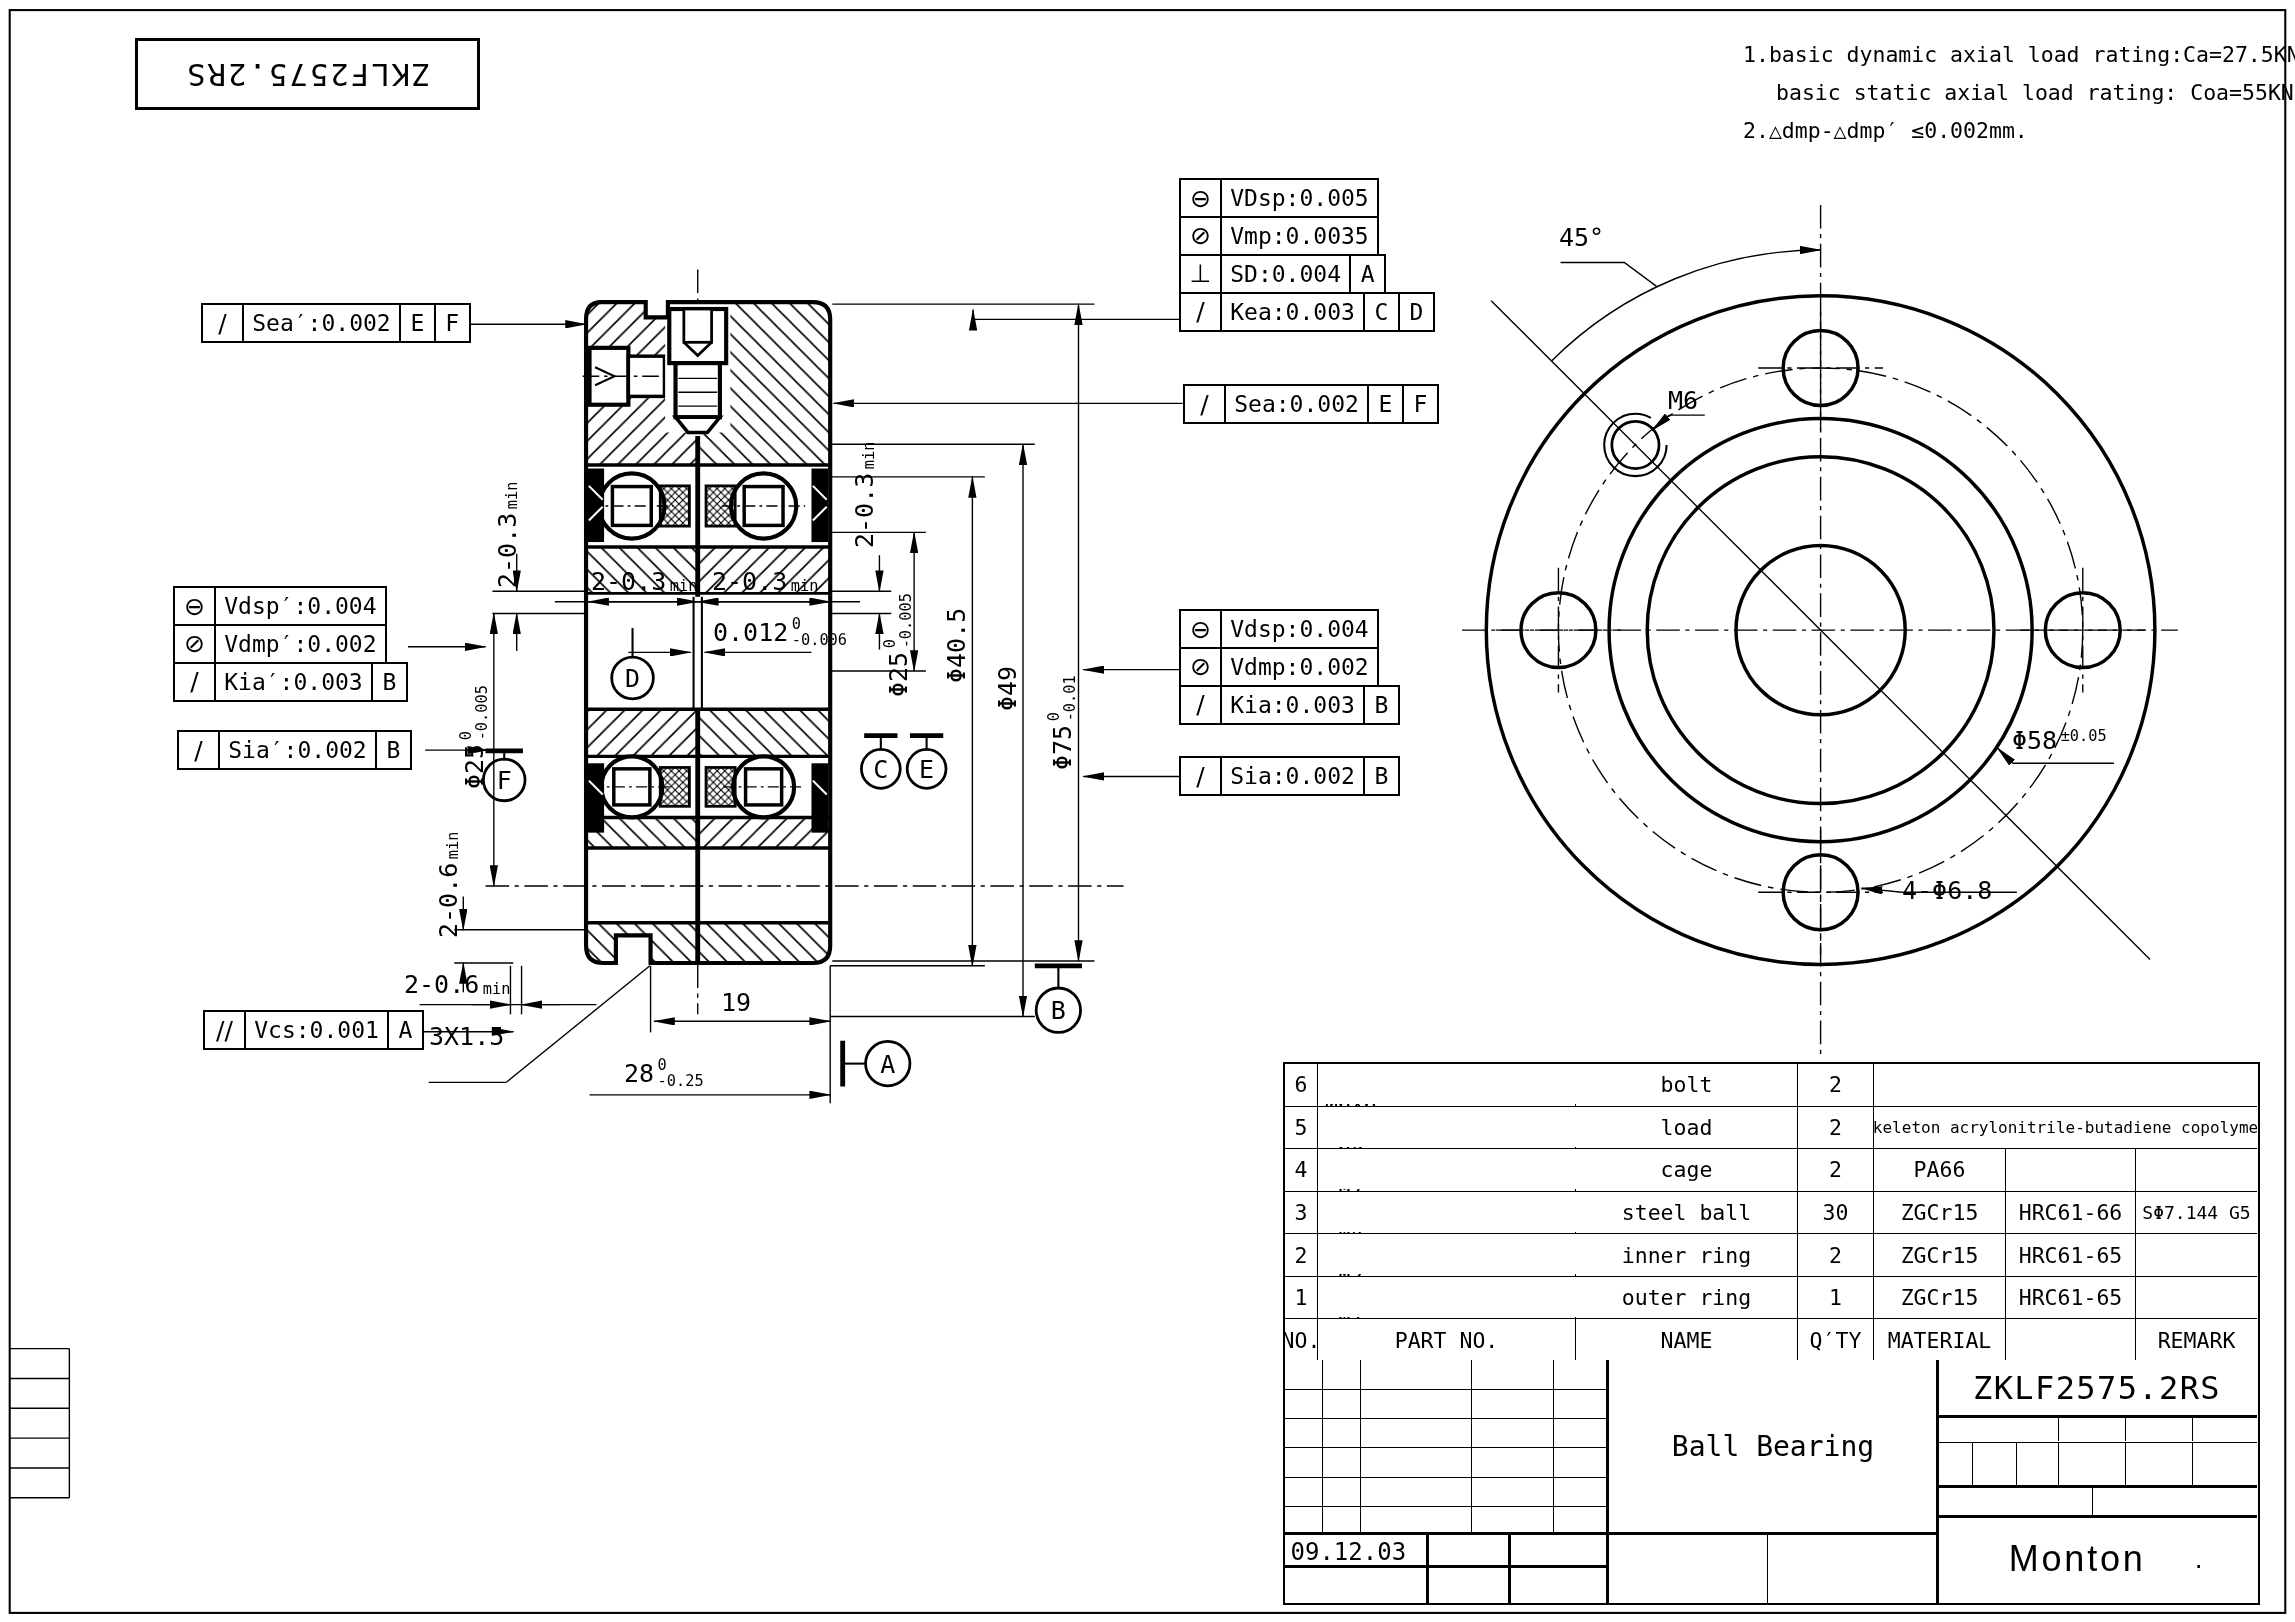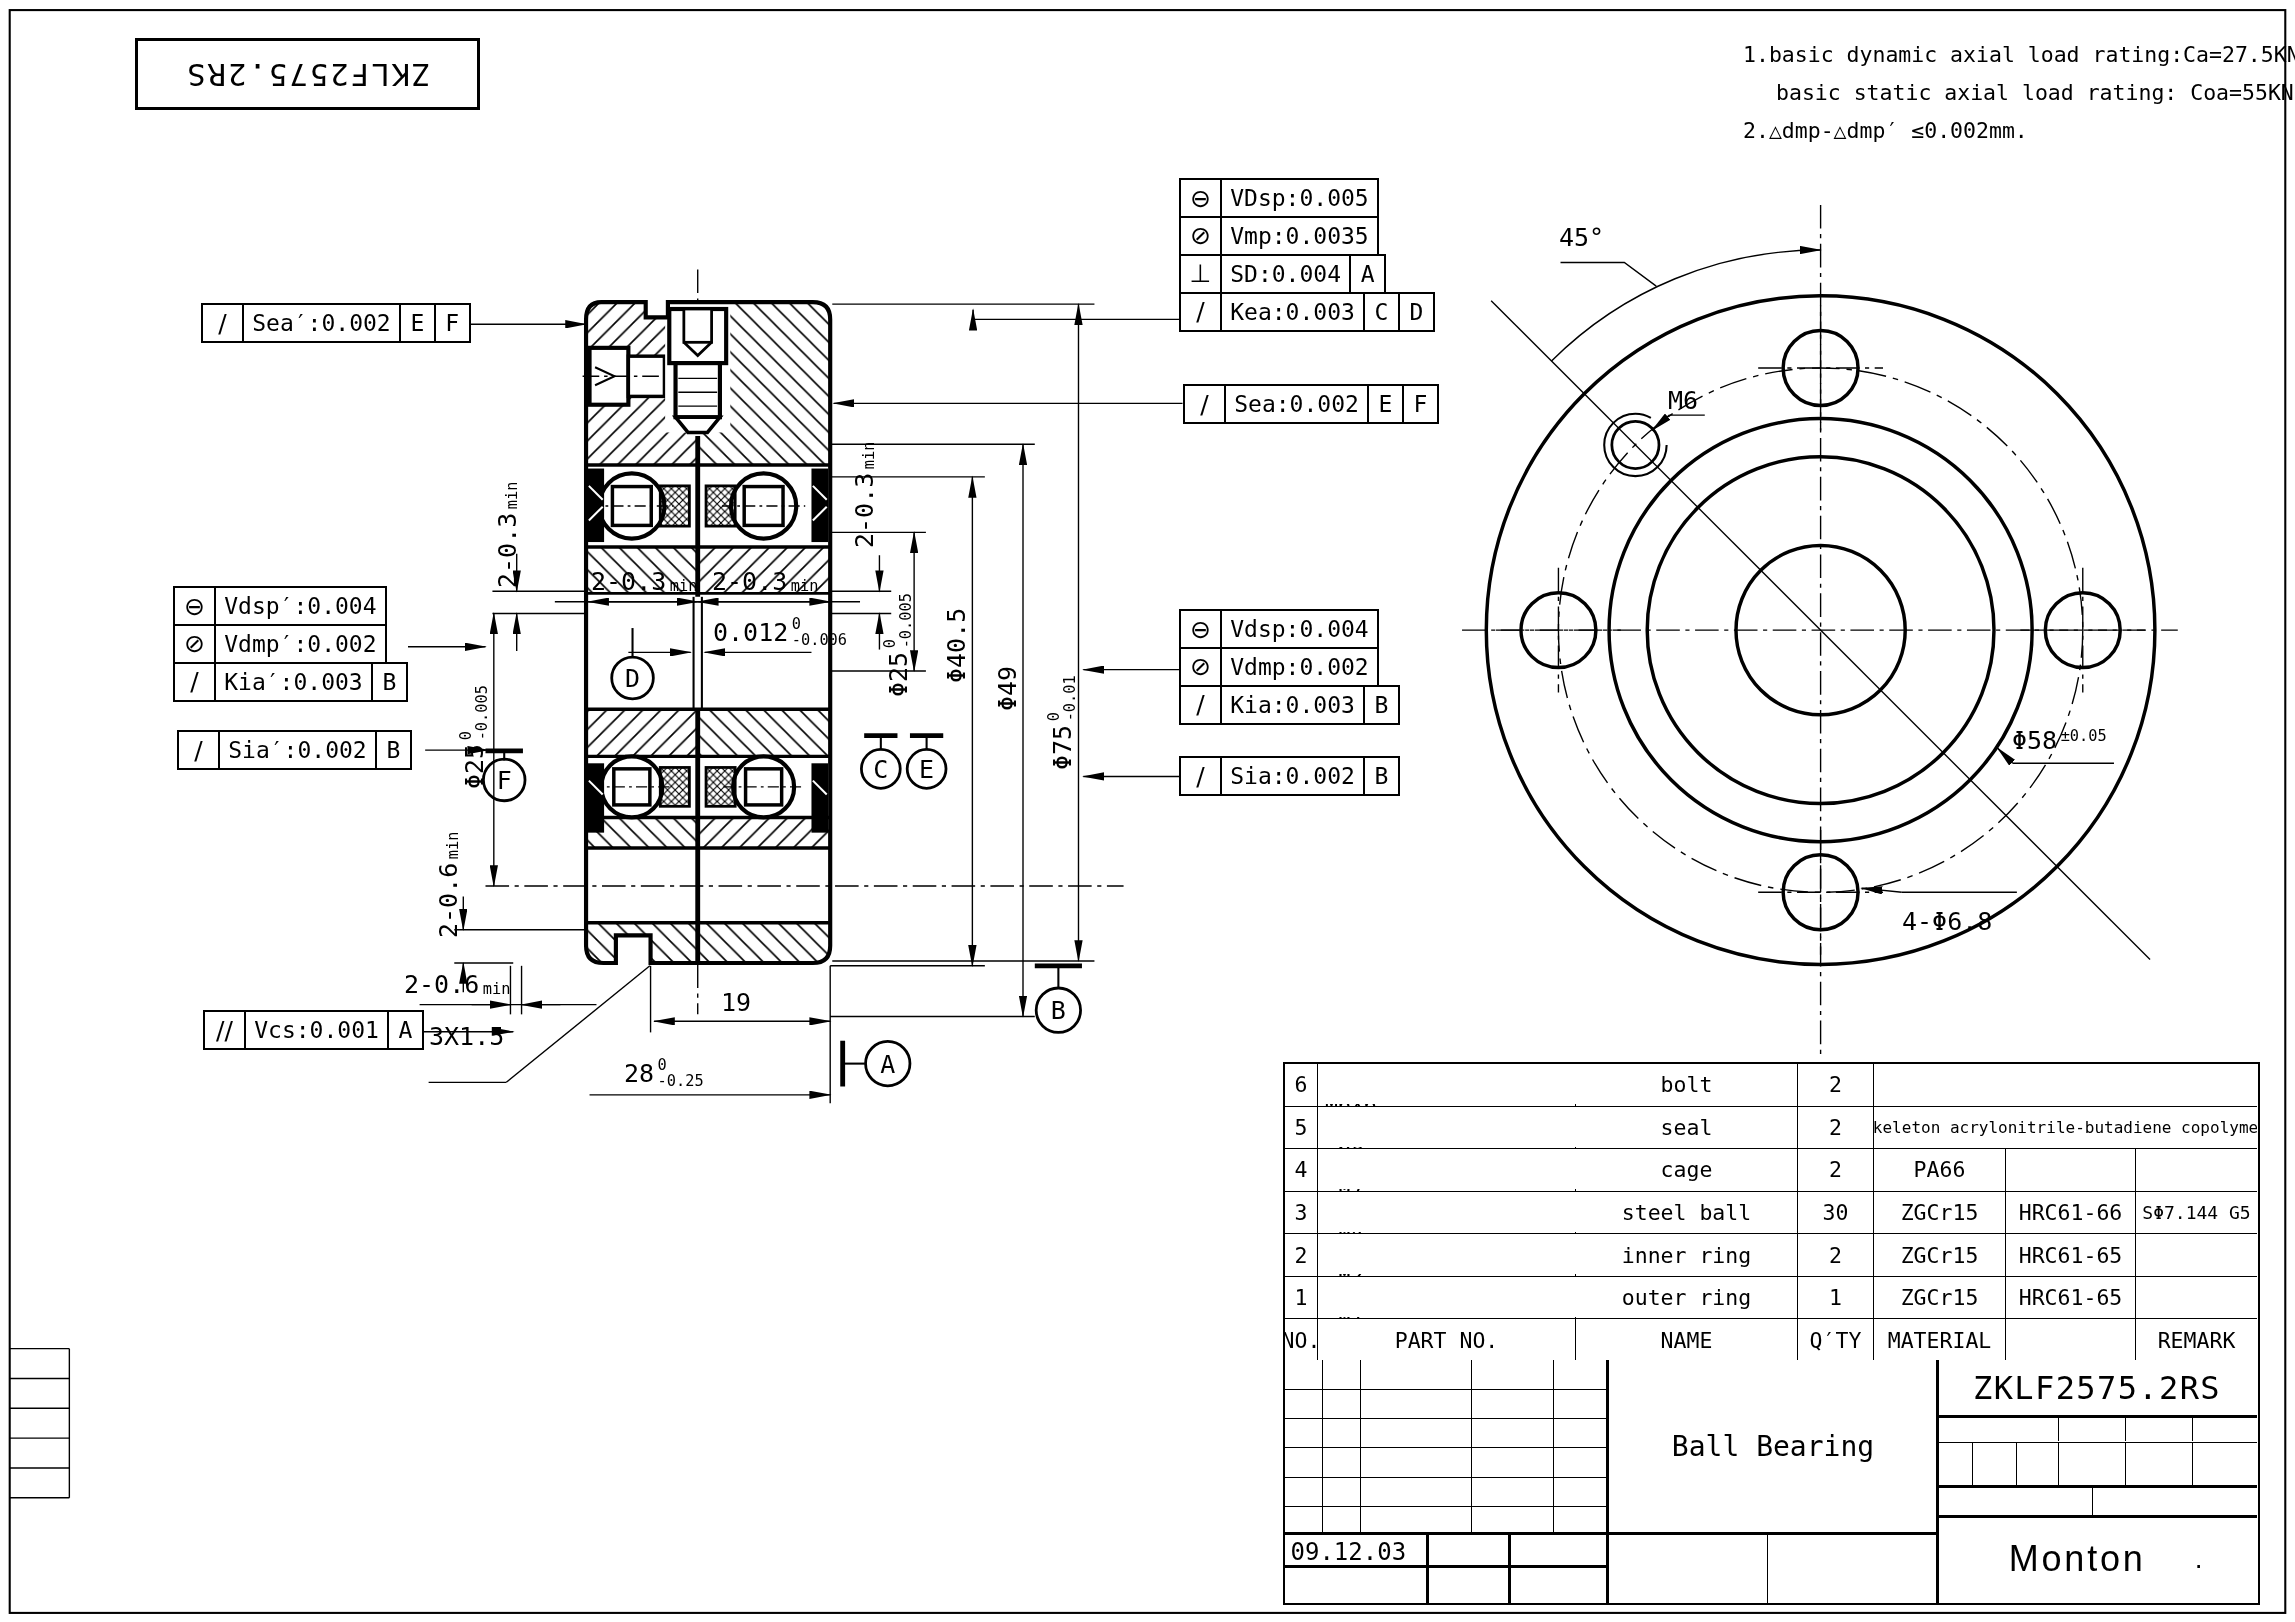--- a/index.html
+++ b/index.html
@@ -495,35 +495,35 @@
 <div class="dlab" style="left:1559px;top:223px">
   <span>45°</span>
 </div>
 <div class="dlab" style="left:1668px;top:386px">
   <span>M6</span>
 </div>
 <div class="dlab" style="left:2012px;top:726px">
   <span>Φ58</span>
       <span class="sup">±0.05</span>
 </div>
-<div class="dlab" style="left:1902px;top:907px">
+<div class="dlab" style="left:1902px;top:876px">
   <span>4-Φ6.8</span>
 </div>
 
 <div class="ptable">
 
   <div class="c">6</div>
   <div class="c lft">M6X6</div>
   <div class="c">bolt</div>
   <div class="c">2</div>
   <div class="c nr" style="grid-column:5/8"></div>
 
   <div class="c">5</div>
   <div class="c lft">.68</div>
-  <div class="c">seal</div>
+  <div class="c">load</div>
   <div class="c">2</div>
   <div class="c nr sm" style="grid-column:5/8">skeleton acrylonitrile-butadiene copolymer</div>
 
   <div class="c">4</div>
   <div class="c lft">.07</div>
   <div class="c">cage</div>
   <div class="c">2</div>
   <div class="c">PA66</div>
   <div class="c"></div>
   <div class="c nr"></div>

